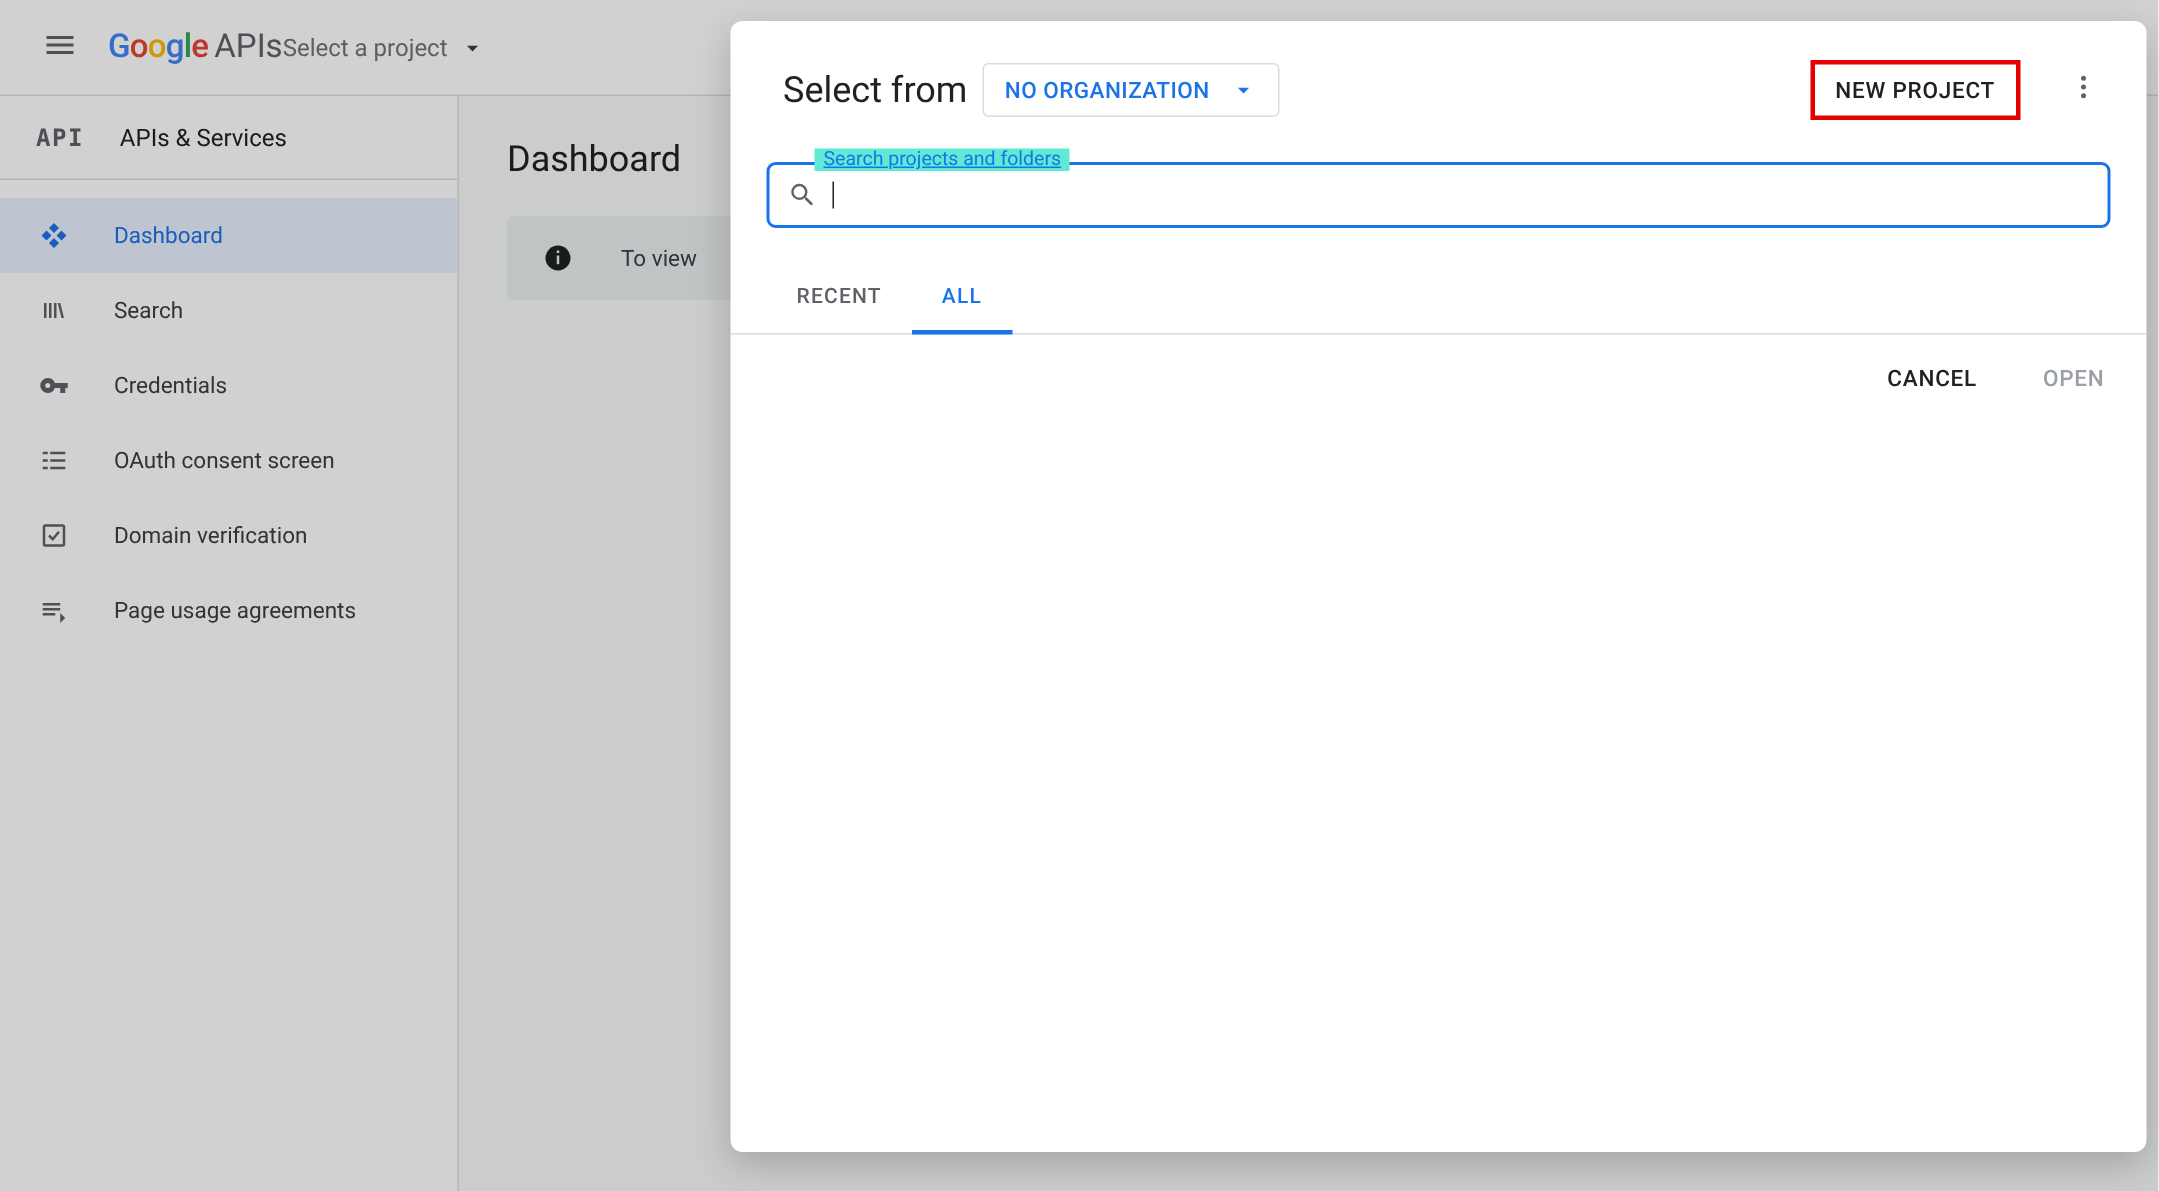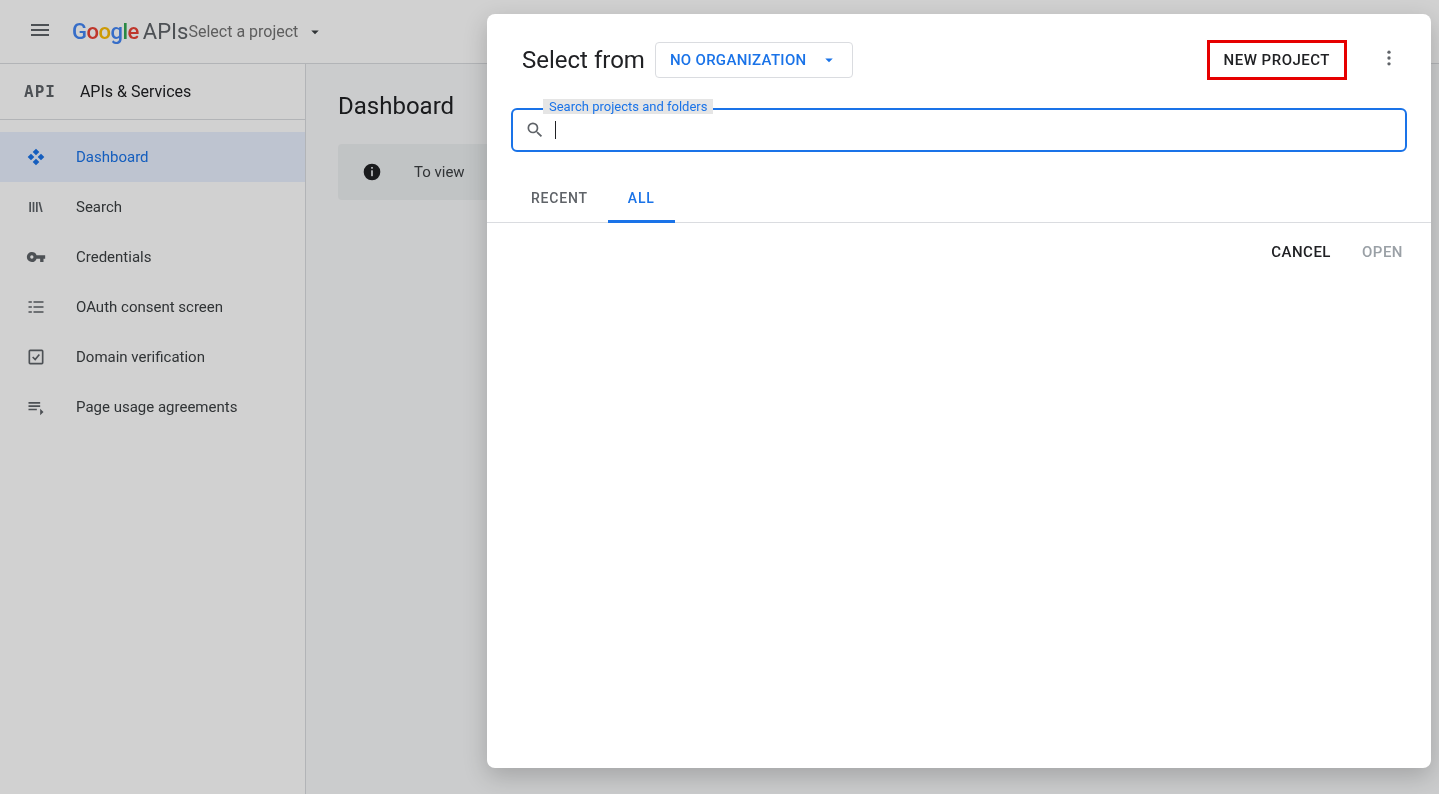--- a/index.html
+++ b/index.html
@@ -40,40 +40,40 @@
     .dialog { position: absolute; top: 14px; left: 487px; right: 8px; bottom: 26px; background: #fff; border-radius: 8px; box-shadow: 0 8px 24px rgba(0,0,0,0.2); z-index: 20; display: flex; flex-direction: column; }
     .dialog-header { display: flex; align-items: center; padding: 26px 24px 14px 24px; gap: 10px; }
     .dialog-title { font-size: 24px; color:#202124;margin-left:11px; }
     .org-dropdown { border: 1px solid #dadce0; border-radius: 4px; padding: 8px 14px; display: flex; align-items: center; color:#1a73e8; font-size: 15px; font-weight: 500; cursor: pointer; letter-spacing: 0.3px; }
     .org-dropdown svg { margin-left: 14px; fill:#1a73e8; }
     .header-spacer { flex: 1; }
     .new-project-btn { border: 3px solid #e60000; padding: 8px 14px; color:#202124; font-size: 15px; font-weight: 500; letter-spacing: 0.5px; cursor: pointer; }
     .more-icon { padding: 8px; color:#5f6368; cursor: pointer; margin-left: 14px; }
 
     .search-wrap { margin: 14px 24px 10px 24px; position: relative; }
-    .search-label { position: absolute; top: -9px; left: 32px; background:#e5e5e5; padding: 0 6px; color:#1a73e8; font-size: 13px; z-index:1; }
+    .search-label { position: absolute; top: -9px; left: 32px; background:#5eead4; padding: 0 6px; color:#1a73e8; font-size: 13px; z-index:1;text-decoration:underline; }
     .search-field { border: 2px solid #1a73e8; border-radius: 6px; display: flex; align-items: center; padding: 10px 12px; }
     .search-field svg { color:#5f6368; margin-right: 10px; }
     .search-input { border: none; outline: none; background: none; flex:1; font-size: 15px; color:#202124; }
     .caret-line { border-left: 1px solid #202124; height: 18px; }
 
     .tabs { display: flex; padding: 0 24px; margin-top: 14px; border-bottom: 1px solid #dadce0; }
     .tab { padding: 14px 20px; font-size: 14px; font-weight: 500; letter-spacing: 0.8px; color:#5f6368; cursor: pointer; border-bottom: 3px solid transparent; margin-bottom: -1px; }
     .tab.active { color:#1a73e8; border-bottom-color:#1a73e8; }
 
     .table-area { flex:1; position: relative; }
     .table-header { display: flex; padding: 10px 24px; color:#5f6368; font-size: 14px; border-bottom: 1px solid #e0e0e0; }
     .col-name { flex: 1; }
     .col-id { width: 410px; }
     .table-body { position:absolute; top:38px; bottom:0; left:0; right:0; overflow-y: scroll; }
     .table-body::-webkit-scrollbar { width: 14px; }
     .table-body::-webkit-scrollbar-thumb { background:#dadce0; border-radius:8px; }
     .sort-arrow { color:#5f6368; margin-left: auto; align-self:center; }
 
-    .dialog-footer { display: flex; justify-content: flex-end; padding: 20px 28px 26px 28px; gap: 31px; }
+    .dialog-footer { display: flex; justify-content: flex-end; padding: 20px 28px 26px 28px; gap: 44px; }
     .footer-btn { background: none; border: none; font-size: 15px; font-weight: 500; letter-spacing: 0.5px; cursor: pointer; color:#202124; }
     .footer-btn.disabled { color:#9aa0a6; cursor: default; }
   </style>
 </head>
 <body>
 
 <div class="top-header">
   <div class="hamburger">
     <svg width="24" height="24" viewBox="0 0 24 24" fill="#5f6368">
         <path d="M3 18h18v-2H3v2zm0-5h18v-2H3v2zm0-7v2h18V6H3z"></path>

